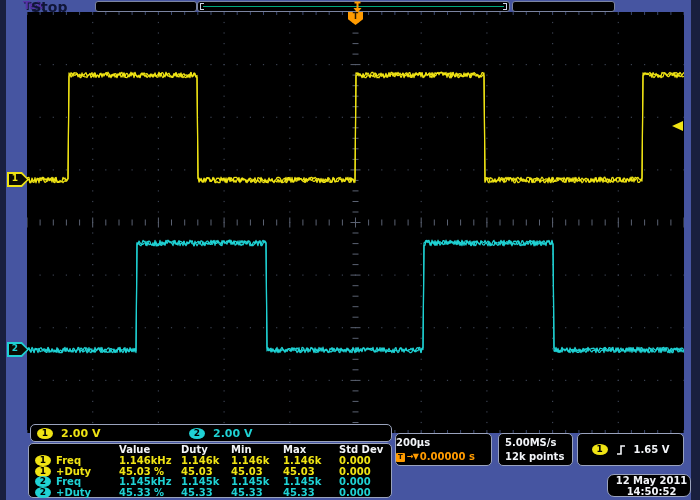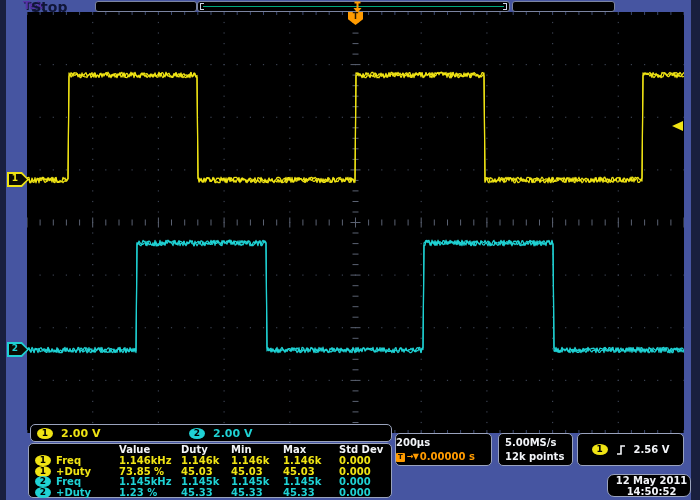--- a/index.html
+++ b/index.html
@@ -952,41 +952,41 @@
     <span class="c1">1.146kHz</span>
     <span class="c1">1.146k</span>
     <span class="c1">1.146k</span>
     <span class="c1">1.146k</span>
     <span class="c1">0.000</span>
 
     <span class="lbl c1">
         <span class="badge y">1</span>
         <span>+Duty</span>
       </span>
-    <span class="c1">73.85 %</span>
+    <span class="c1">45.03 %</span>
     <span class="c1">45.03</span>
     <span class="c1">45.03</span>
     <span class="c1">45.03</span>
     <span class="c1">0.000</span>
 
     <span class="lbl c2">
         <span class="badge c">2</span>
         <span>Freq</span>
       </span>
     <span class="c2">1.145kHz</span>
     <span class="c2">1.145k</span>
     <span class="c2">1.145k</span>
     <span class="c2">1.145k</span>
     <span class="c2">0.000</span>
 
     <span class="lbl c2">
         <span class="badge c">2</span>
         <span>+Duty</span>
       </span>
-    <span class="c2">1.23 %</span>
+    <span class="c2">45.33 %</span>
     <span class="c2">45.33</span>
     <span class="c2">45.33</span>
     <span class="c2">45.33</span>
     <span class="c2">0.000</span>
   </div>
 </div>
 
 <div class="blackbox hbox">
   <div>200µs</div>
   <div class="hpos">
@@ -999,19 +999,19 @@
 <div class="blackbox acqbox">
   <div>5.00MS/s</div>
   <div>12k points</div>
 </div>
 
 <div class="blackbox trigbox">
   <span class="badge y">1</span>
   <svg width="10" height="12">
     <path d="M1,10 H5 V2 H9" fill="none" stroke="#f2f4f8" stroke-width="1.6"></path>
   </svg>
-  <span>2.56 V</span>
+  <span>1.65 V</span>
 </div>
 
 <div class="blackbox datebox">
   <div>12 May 2011</div>
   <div>14:50:52</div>
 </div>
 
 </body></html>

